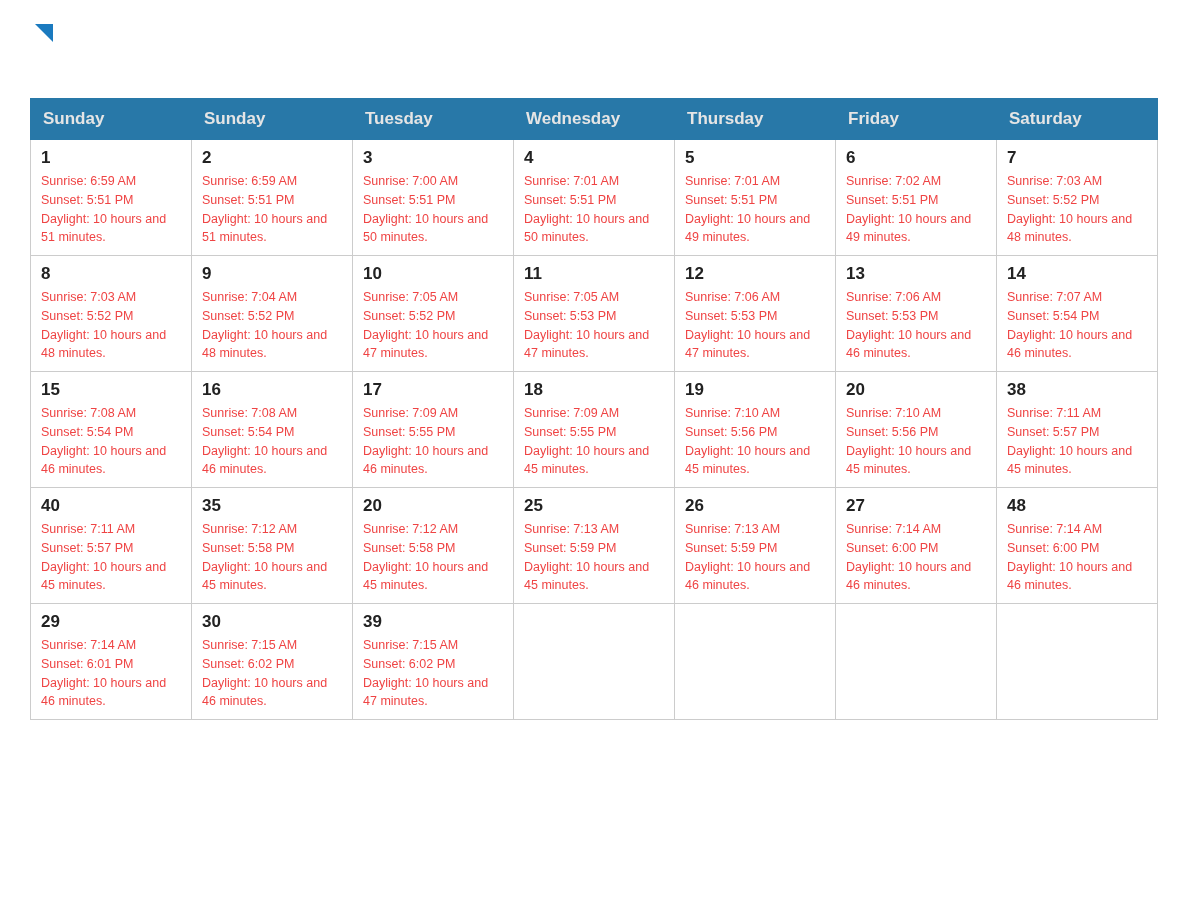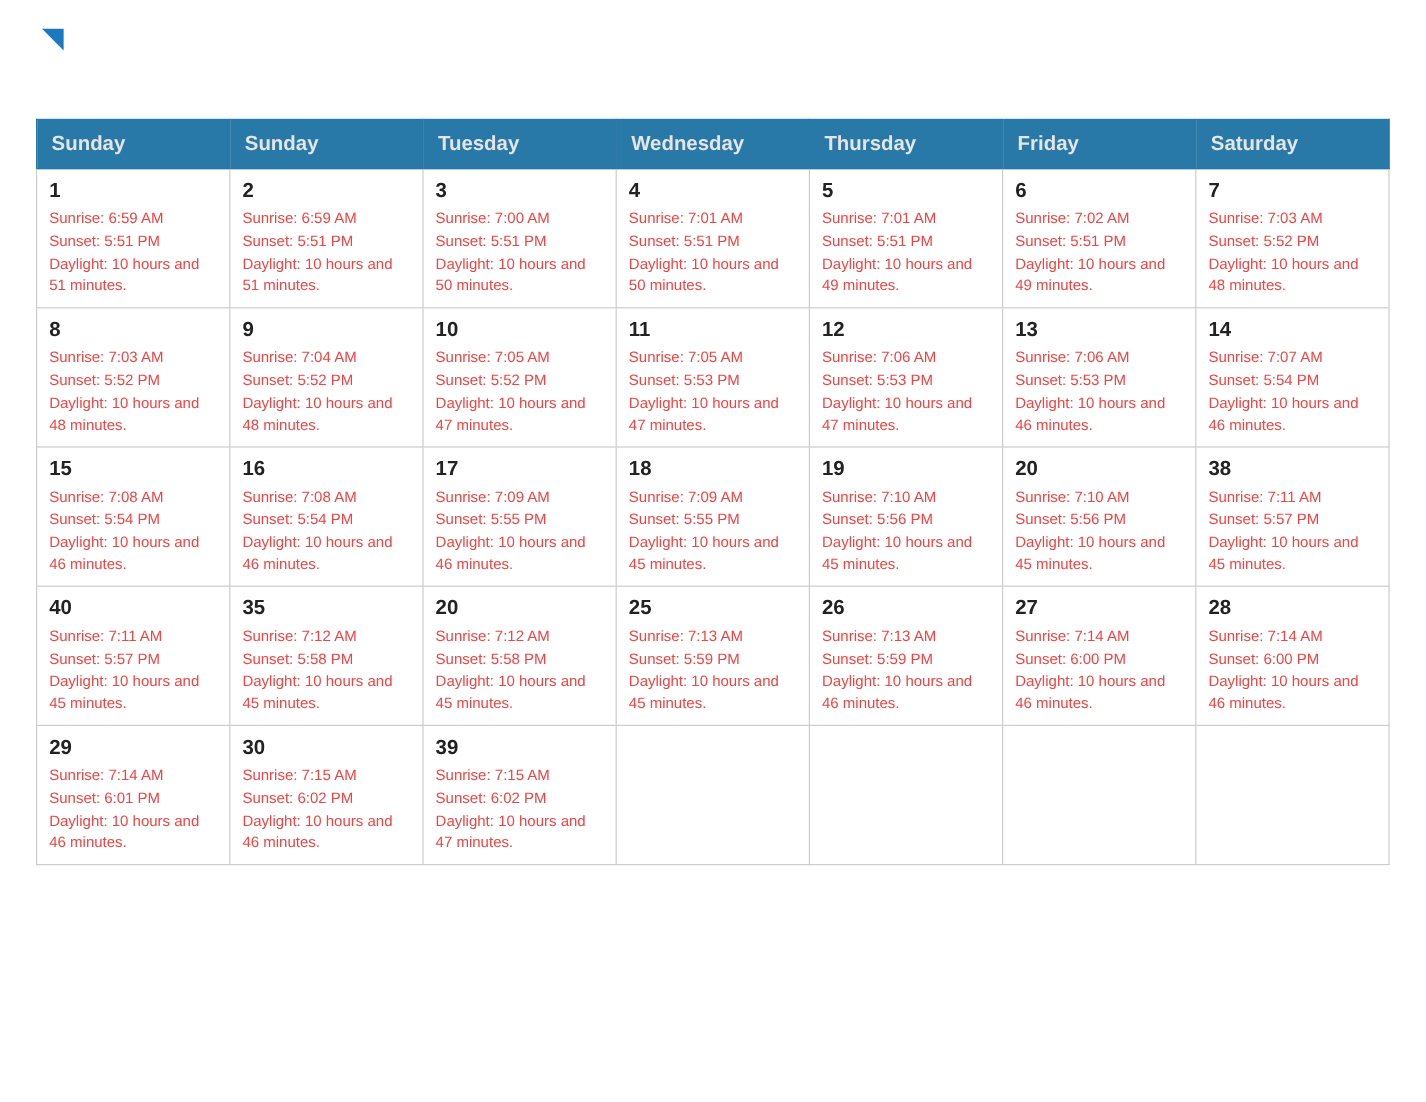--- a/index.html
+++ b/index.html
@@ -291,21 +291,21 @@
           Sunrise: 7:13 AM<br>Sunset: 5:59 PM<br>Daylight: 10 hours and 46 minutes.
         </div>
         </td>
         <td>
           <span class="day-number">27</span>
         <div class="day-info">
           Sunrise: 7:14 AM<br>Sunset: 6:00 PM<br>Daylight: 10 hours and 46 minutes.
         </div>
         </td>
         <td>
-          <span class="day-number">28</span>
+          <span class="day-number">48</span>
         <div class="day-info">
           Sunrise: 7:14 AM<br>Sunset: 6:00 PM<br>Daylight: 10 hours and 46 minutes.
         </div>
         </td>
       </tr>
       <tr>
         <td>
           <span class="day-number">29</span>
         <div class="day-info">
           Sunrise: 7:14 AM<br>Sunset: 6:01 PM<br>Daylight: 10 hours and 46 minutes.

